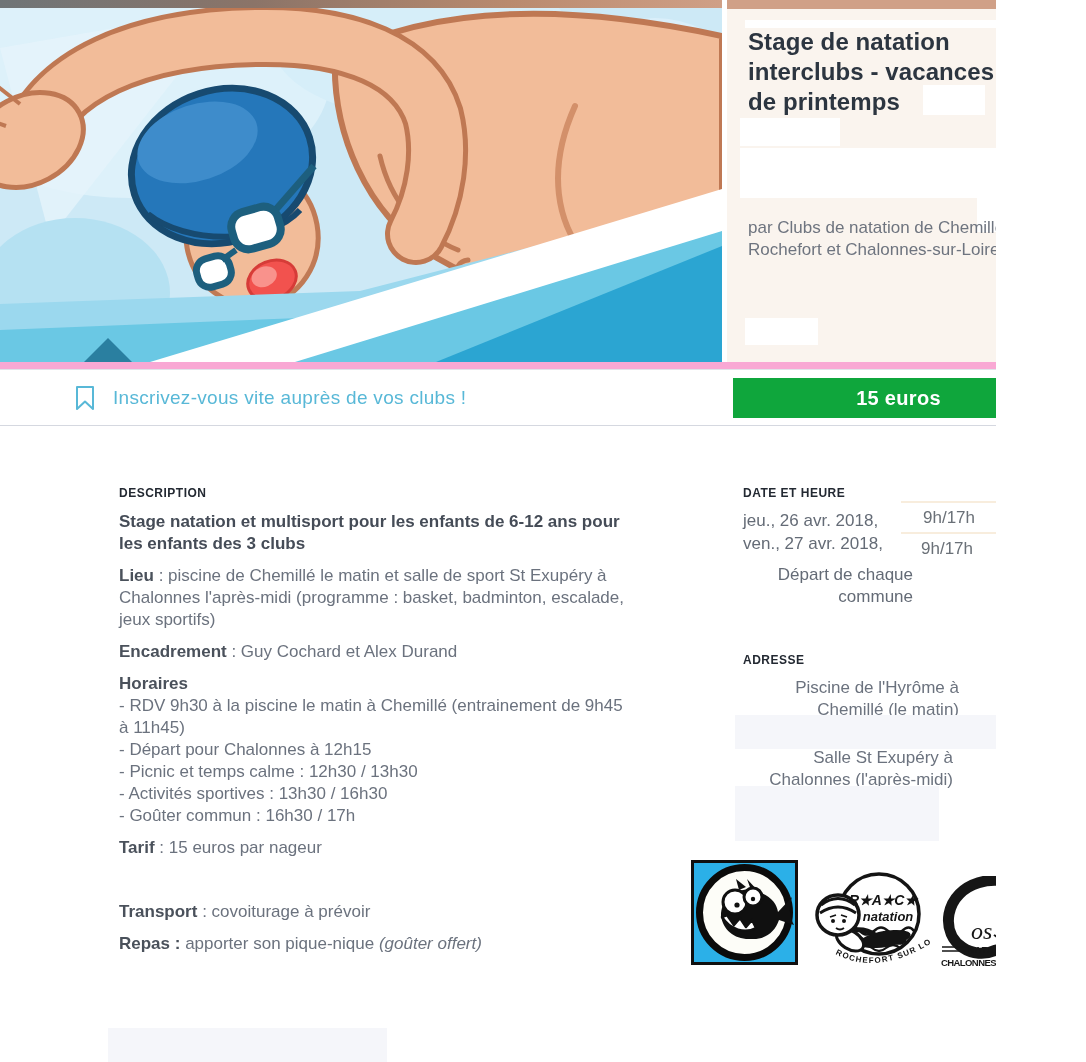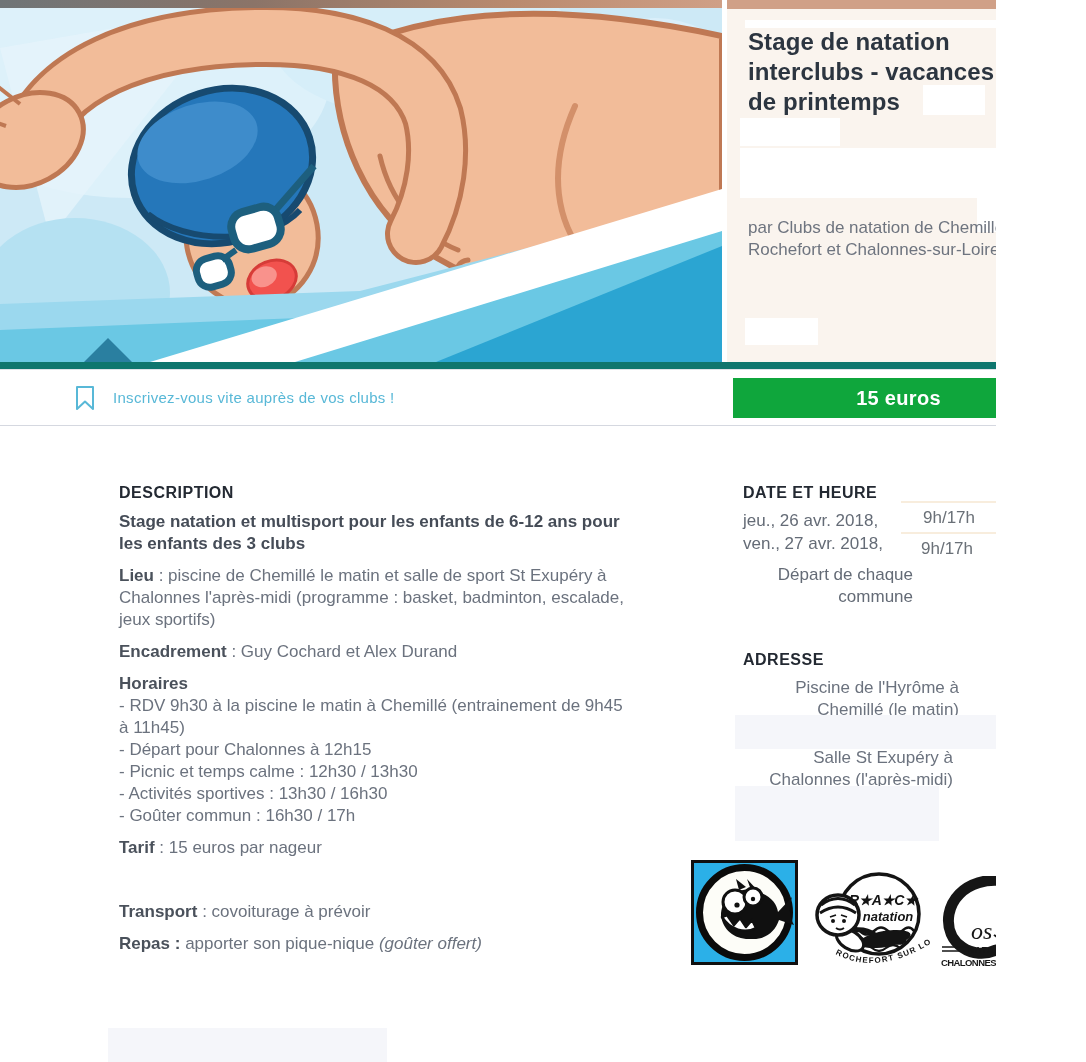--- a/index.html
+++ b/index.html
@@ -1,16 +1,16 @@
 <!DOCTYPE html>
 <html><head>
 <meta charset="utf-8">
 <style>
   html,body{margin:0;padding:0;background:#fff;}
-  #page{position:relative;width:996px;height:1062px;overflow:hidden;background:#0f766e;
+  #page{position:relative;width:996px;height:1062px;overflow:hidden;background:#f9a8d4;
         font-family:"Liberation Sans",sans-serif;text-decoration:underline;-webkit-font-smoothing:antialiased;}
 
   
   .top-strip{position:absolute;left:0;top:0;width:727px;height:8px;
     background:linear-gradient(90deg,#6f7577 0%,#8b7468 35%,#b98a6e 70%,#d0a087 100%);}
 
   
   .banner{position:absolute;left:0;top:8px;width:722px;height:354px;display:block;}
   .white-sliver{position:absolute;left:722px;top:0;width:5px;height:362px;background:#fff;}
 
@@ -25,29 +25,29 @@
   .rbox{position:absolute;background:#fff;}
 
   
   .right-strip{position:absolute;left:1074px;top:362px;width:12px;height:700px;
     background:linear-gradient(180deg,#cfa088 0px,#d9b49e 40px,#e9ddd6 75px,#f1f1f4 105px,#f1f1f4 100%);}
 
   
   .action-bar{position:absolute;left:0;top:369px;width:1074px;height:57px;background:#fff;
     border-top:1px solid #e1e3e9;border-bottom:1px solid #d5d8e0;box-sizing:border-box;}
   .cta{position:absolute;left:75px;top:0;height:100%;display:flex;align-items:center;gap:18px;cursor:pointer;}
-  .cta span{font-size:15px;letter-spacing:.3px;color:#58b8d7;}
+  .cta span{font-size:19px;letter-spacing:.3px;color:#58b8d7;}
   .bookmark{width:20px;height:26px;display:block;}
   .price-btn{position:absolute;left:733px;top:8px;width:331px;height:40px;background:#0fa63c;border:none;
     border-radius:0;color:#fff;font-size:20px;font-weight:700;font-family:"Liberation Sans",sans-serif;
     letter-spacing:.3px;cursor:pointer;}
 
   
   .content{position:absolute;left:0;top:426px;width:1074px;height:636px;background:#fff;}
-  h2.sec{margin:0;font-size:16px;font-weight:700;color:#232932;letter-spacing:.5px;}
+  h2.sec{margin:0;font-size:12px;font-weight:700;color:#232932;letter-spacing:.5px;}
   .left-col{position:absolute;left:119px;top:56px;width:516px;color:#6b727e;font-size:17px;line-height:22px;}
   .intro{margin-top:7px;font-weight:700;color:#454c57;}
   .para{margin-top:10px;}
   .para b,.hor-label{font-weight:700;color:#4a515b;}
   .gap-lg{margin-top:42px;}
   .it{font-style:italic;}
   .lavender{position:absolute;background:#f5f6fa;}
 
   .right-col{position:absolute;left:743px;top:56px;width:260px;height:420px;color:#646b76;font-size:17px;line-height:22px;}
   .rc{position:absolute;text-align:right;}

